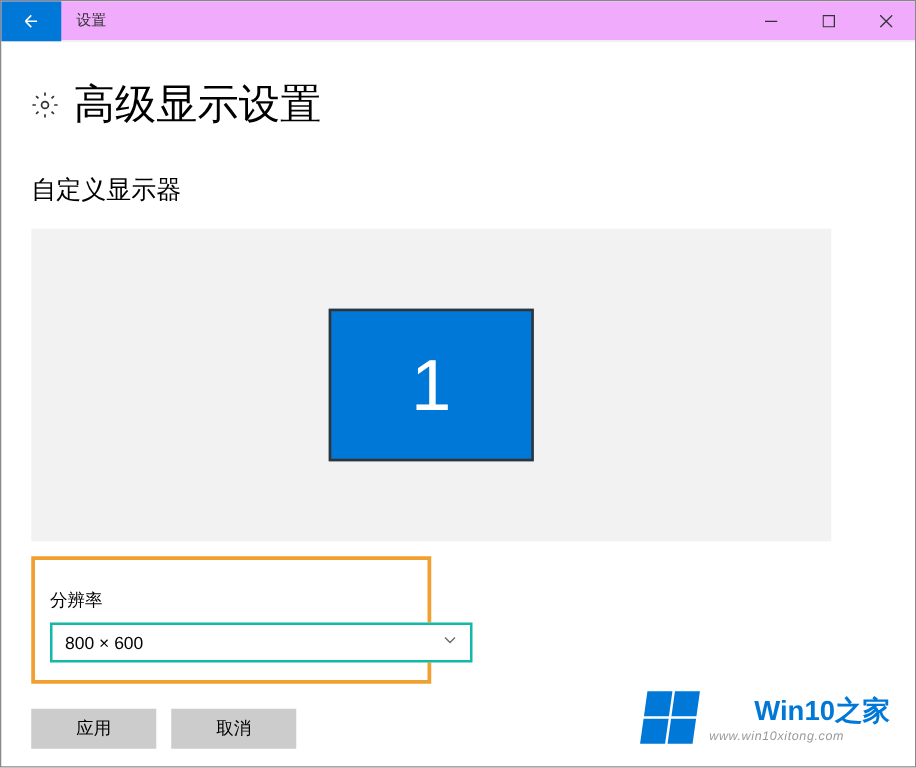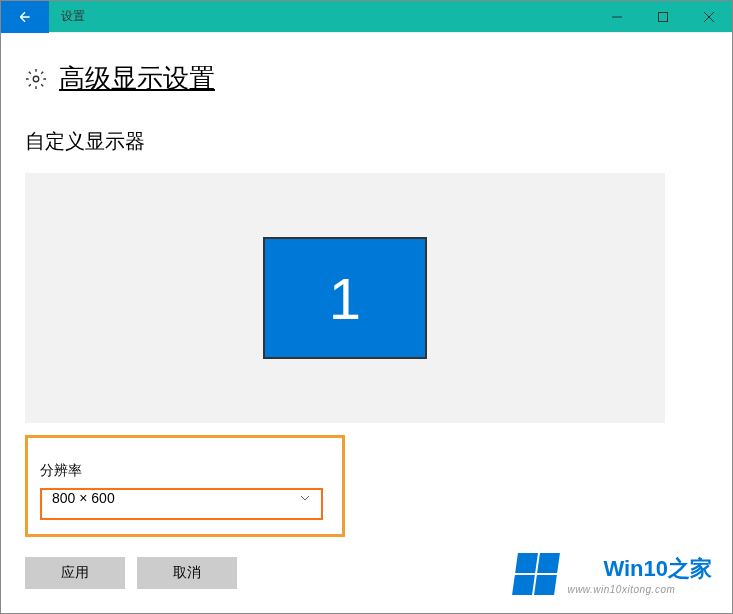--- a/index.html
+++ b/index.html
@@ -13,21 +13,21 @@
       width: 733px;
       height: 614px;
       position: relative;
       border: 1px solid #888;
       overflow: hidden;
     }
     .titlebar {
       height: 32px;
       display: flex;
       align-items: center;
-      background: #14b8a6;
+      background: #f0abfc;
       border-bottom: 1px solid #eee;
     }
     .back-button {
       width: 48px;
       height: 32px;
       background: #0078d7;
       display: flex;
       align-items: center;
       justify-content: center;
       color: white;
@@ -65,24 +65,23 @@
       display: flex;
       align-items: center;
       margin-bottom: 32px;
     }
     .gear {
       width: 22px;
       height: 22px;
       margin-right: 12px;
     }
     .page-title {
-      font-size: 26px;
+      font-size: 33px;
       font-weight: 400;
       color: #000;
-      text-decoration: underline;
     }
     .section-title {
       font-size: 20px;
       font-weight: 400;
       color: #000;
       margin-bottom: 18px;
     }
     .display-preview {
       width: 640px;
       height: 250px;
@@ -118,24 +117,25 @@
       padding: 24px 12px 14px 12px;
       width: 320px;
       margin-bottom: 20px;
     }
     .res-label {
       font-size: 14px;
       color: #000;
       margin-bottom: 8px;
     }
     .dropdown {
-      width: 283px;
-      height: 32px;
-      border: 2px solid #f97316;
-      display: flex;
+      width: 338px;
+      height: 32px;
+      border: 2px solid #14b8a6;
+      display: flex;
+      align-items: center;
       justify-content: space-between;
       padding: 0 10px;
       background: white;
       cursor: pointer;
     }
     .dropdown-text {
       font-size: 14px;
     }
     .dropdown-chevron svg {
       width: 12px;

